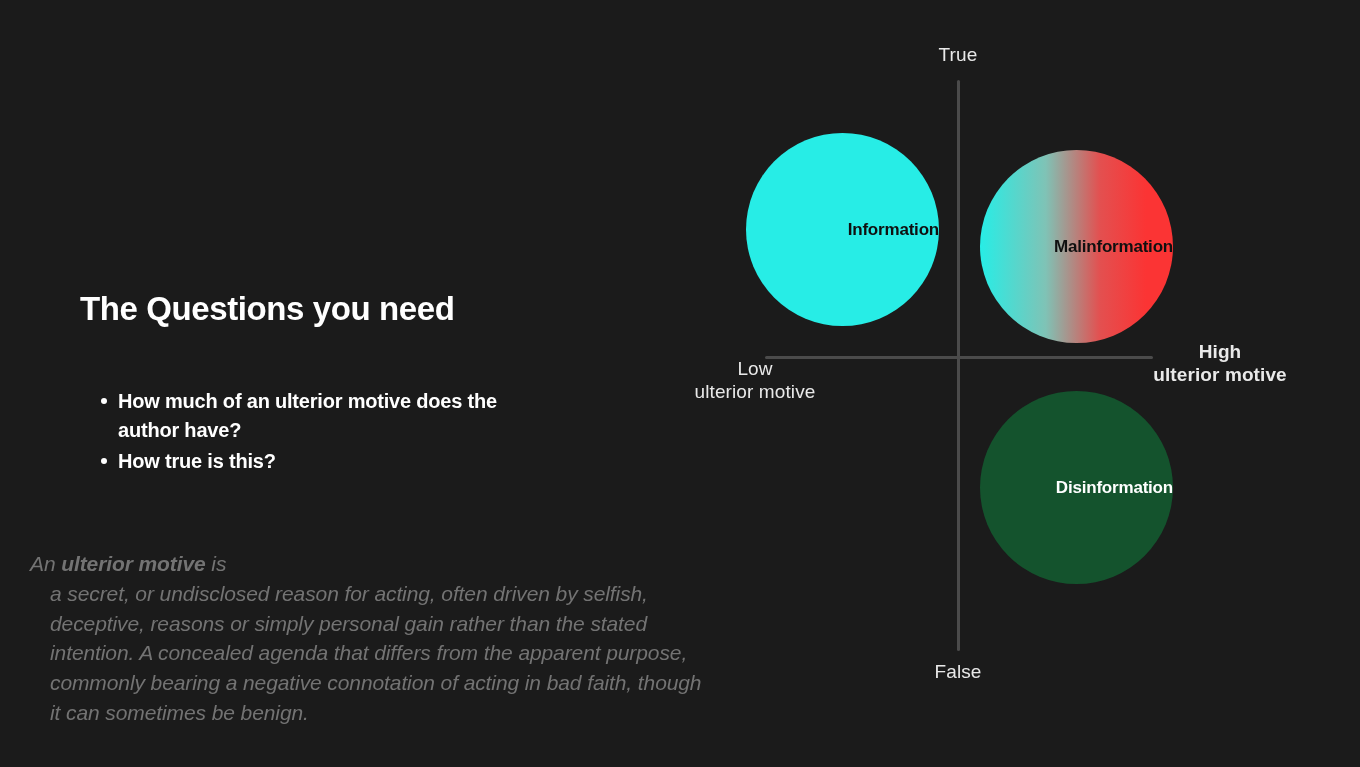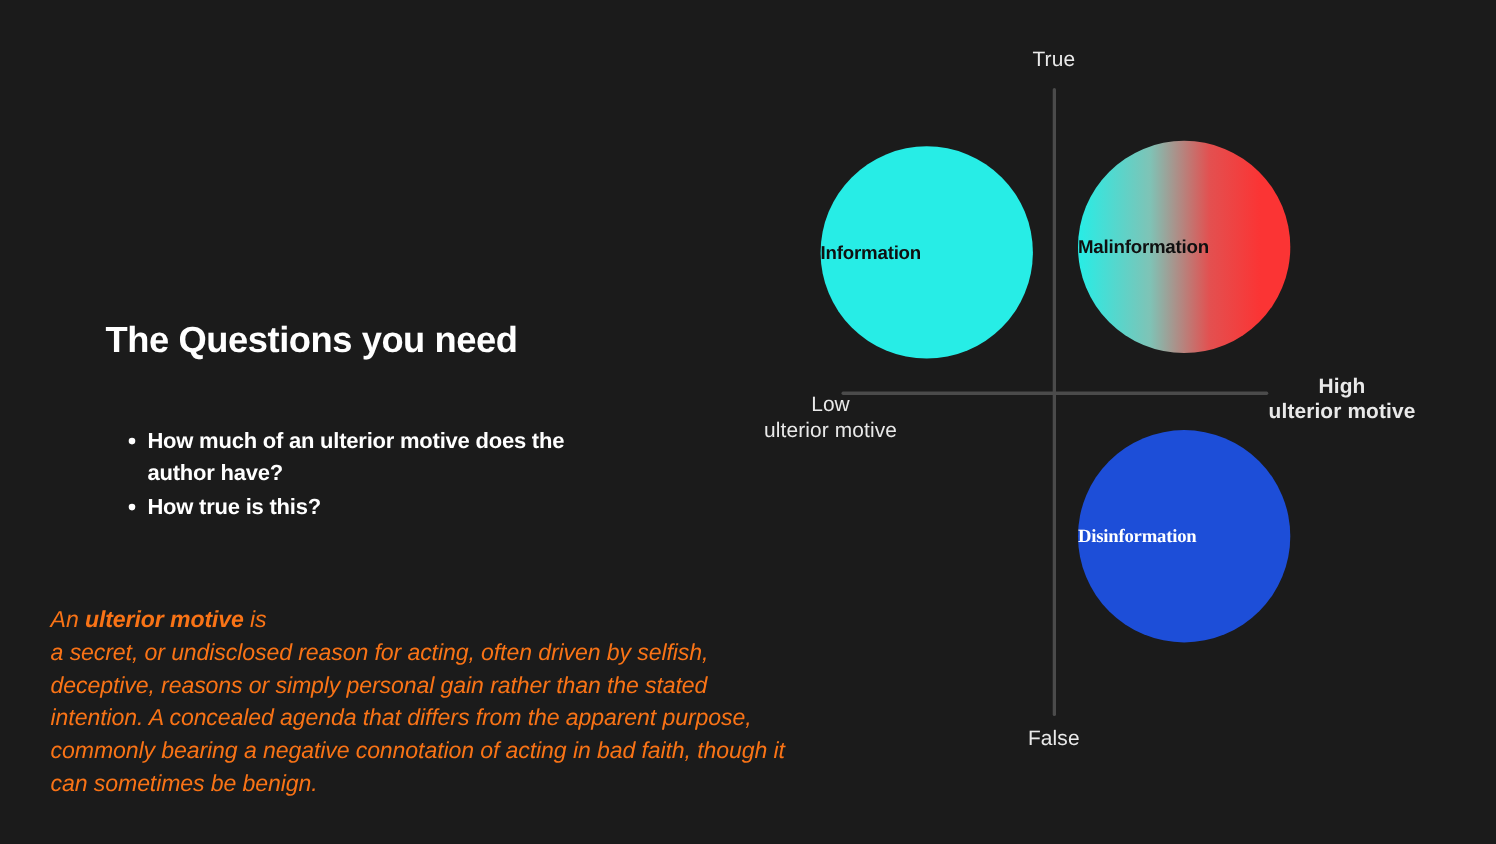--- a/index.html
+++ b/index.html
@@ -20,21 +20,21 @@
     position: absolute;
     inset: 0;
     width: 1360px;
     height: 767px;
     background: #1b1b1b;
   }
 
   
   .left-panel {
     position: absolute;
-    left: 16px;
+    left: 0;
     top: 0;
     width: 720px;
     height: 561px;
   }
 
   .headline {
     position: absolute;
     left: 80px;
     top: 288px;
     width: 470px;
@@ -80,32 +80,33 @@
 
   .definition {
     position: absolute;
     left: 30px;
     top: 549px;
     width: 680px;
     margin: 0;
     font-size: 21px;
     font-style: italic;
     line-height: 1.42;
-    color: #f97316;
+    color: #737373;
     letter-spacing: -0.1px;
   }
   .definition .term {
     font-weight: bold;
     font-style: italic;
   }
   .definition-lead {
     display: block;
   }
   .definition-body {
     display: block;
+    margin-left: 20px;
   }
 
   
   .quadrant {
     position: absolute;
     left: 620px;
     top: 0;
     width: 740px;
     height: 767px;
   }
@@ -169,56 +170,55 @@
     display: block;
   }
 
   .bubble {
     position: absolute;
     width: 193px;
     height: 193px;
     border-radius: 50%;
     display: flex;
     align-items: center;
-    justify-content: flex-start;
+    justify-content: flex-end;
   }
   .bubble-label {
     font-size: 17px;
     font-weight: bold;
     letter-spacing: -0.2px;
     text-align: center;
     white-space: nowrap;
   }
 
   .bubble-information {
     left: 126px;   
     top: 133px;
     background: #27ede6;
   }
   .bubble-information .bubble-label { color: #101010; }
 
   .bubble-malinformation {
     left: 360px;   
-    top: 128px;
+    top: 150px;
     background: linear-gradient(90deg, #27ede6 0%, #7fc3b6 34%, #e35050 62%, #fb3434 86%, #fb3434 100%);
   }
   .bubble-malinformation .bubble-label { color: #101010; }
 
   .bubble-misinformation {
     left: 126px;
     top: 391px;
     background: linear-gradient(180deg, #27ede6 0%, #7ec9c0 30%, #cf6e63 66%, #fb3434 94%, #fb3434 100%);
   }
   .bubble-misinformation .bubble-label { color: #101010; }
 
   .bubble-disinformation {
     left: 360px;
     top: 391px;
-    background: #1d4ed8;
-    font-family: Liberation Serif, serif;
+    background: #14532d;
   }
   .bubble-disinformation .bubble-label { color: #ffffff; }
 </style>
 </head>
 <body>
 
 <div class="slide">
 
   <div class="left-panel">
 

